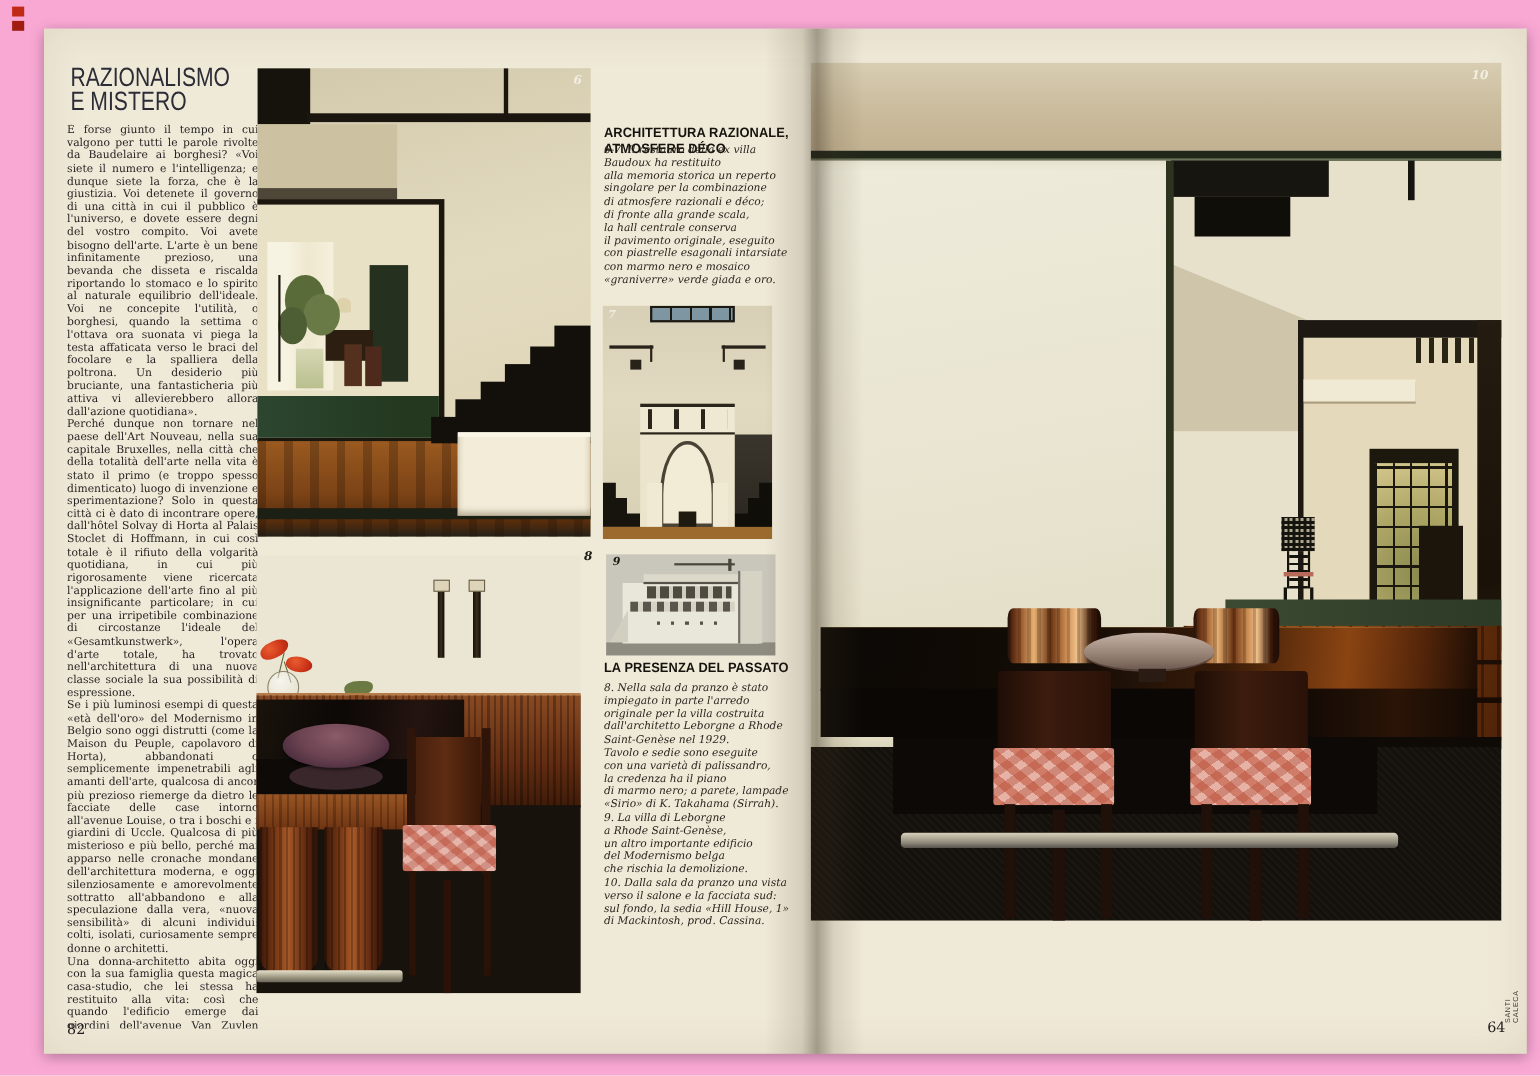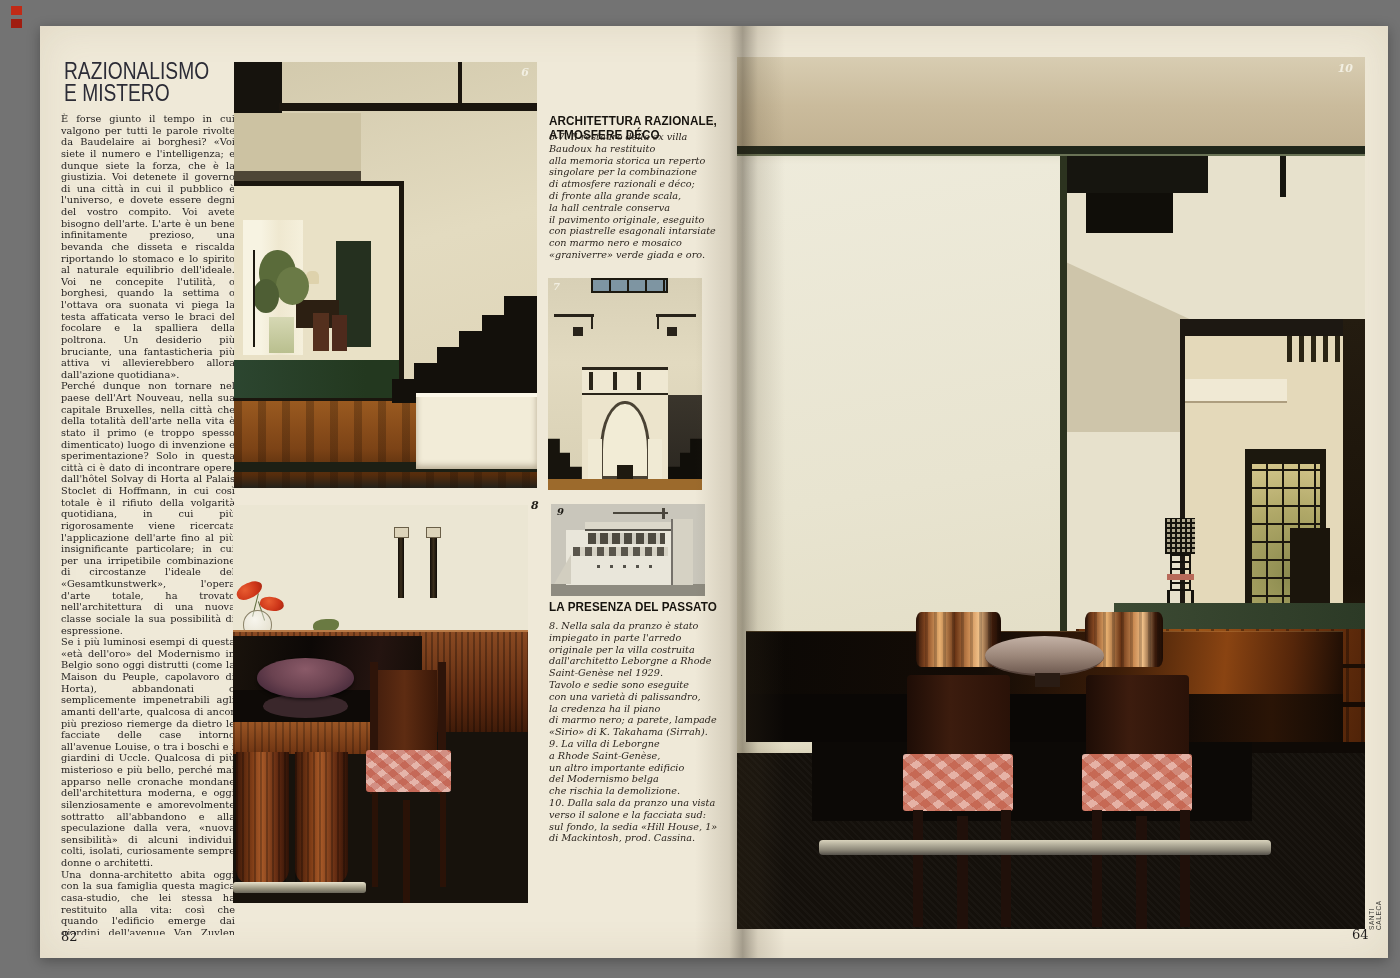--- a/index.html
+++ b/index.html
@@ -1,16 +1,16 @@
 <!DOCTYPE html>
 <html><head>
 <meta charset="utf-8">
 <style>
   html,body{margin:0;padding:0;background:#fafaf6;}
-  #canvas{position:relative;width:1400px;height:978px;overflow:hidden;background:#737373;
+  #canvas{position:relative;width:1400px;height:978px;overflow:hidden;background:#f9a8d4;
           font-family:"DejaVu Serif",serif;}
   .abs{position:absolute;}
   
   #sheet{left:40px;top:26px;width:1348px;height:932px;background:#efe9d8;
          box-shadow:0 3px 12px rgba(0,0,0,.3), inset 0 0 40px rgba(120,100,60,.12);}
   #gutter{left:655px;top:0;width:90px;height:932px;
     background:linear-gradient(90deg,rgba(0,0,0,0) 0%,rgba(80,65,40,.16) 38%,rgba(45,36,22,.38) 53%,rgba(80,65,40,.14) 70%,rgba(0,0,0,0) 100%);}
   .regmark{width:11px;height:9px;background:#c12a16;}
   
   .headline{left:24px;top:34px;width:230px;font-family:"Liberation Sans",sans-serif;
@@ -105,21 +105,21 @@
   .p8-rail{left:0;top:94.8%;width:45%;height:2.8%;border-radius:3px;
     background:linear-gradient(#e8e2cc,#9a957f 60%,#6a665a);}
   .p8-post{top:39.5%;width:2.8%;height:33%;background:#2e1409;}
   .p8-slats{left:49%;top:41.5%;width:20%;height:21%;
     background:linear-gradient(90deg,#47200e,#5e2c12 45%,#3a1808);}
   .p8-cush{left:45%;top:61.5%;width:29%;height:10.5%;border-radius:3px;background:#d28f83;
     background-image:repeating-linear-gradient(40deg,rgba(186,74,52,.55) 0 7px,transparent 7px 14px),
       repeating-linear-gradient(-35deg,rgba(242,206,196,.6) 0 6px,transparent 6px 13px);}
   .p8-leg{background:#2a1207;}
   
-  #p10{left:697px;top:31px;width:628px;height:872px;background:#e7e1cc;}
+  #p10{left:697px;top:31px;width:628px;height:780px;background:#e7e1cc;}
   .t-wall{left:0;top:0;width:100%;height:10.2%;background:linear-gradient(#d8cdb2,#cabb9c 55%,#c2b292);}
   .t-track{left:0;top:10.2%;width:100%;height:1.2%;background:#20261a;border-bottom:2px solid #6a7356;box-sizing:border-box;}
   .t-beamA{left:52%;top:11.4%;width:23%;height:4.2%;background:#16150f;}
   .t-beamB{left:55.5%;top:15.6%;width:14%;height:4.6%;background:#100e09;}
   .t-beamC{left:86.5%;top:11.4%;width:.9%;height:4.6%;background:#16150f;}
   .t-wedge{left:52%;top:15%;width:38%;height:28%;background:rgba(186,174,142,.55);
     clip-path:polygon(0 30%,100% 75%,100% 100%,0 100%);}
   .t-open{left:70.5%;top:30%;width:29.5%;height:49.8%;background:#e4d9ba;}
   .t-open .fr-t{left:0;top:0;width:100%;height:4%;background:#1d1812;}
   .t-open .fr-l{left:0;top:0;width:3%;height:100%;background:#1d1812;}

